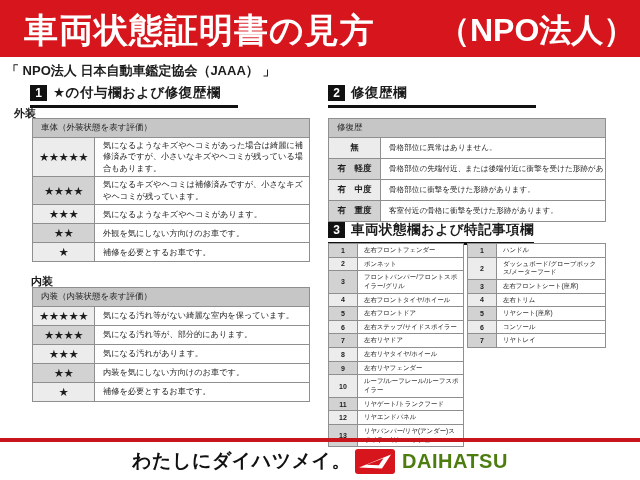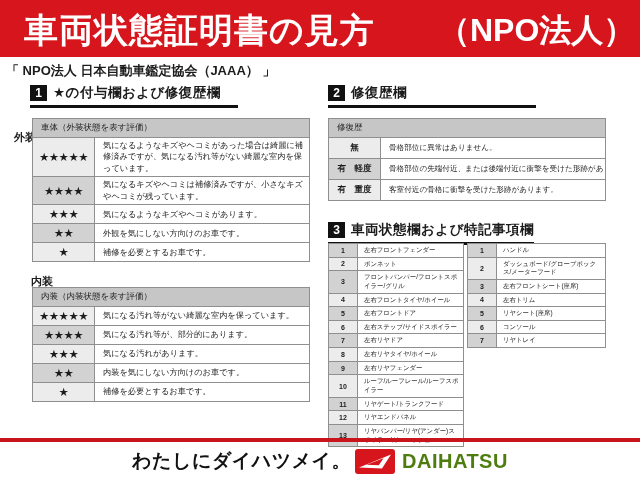--- a/index.html
+++ b/index.html
@@ -23,21 +23,21 @@
               border-bottom:3px solid #111; padding-bottom:3px; }
   .sec-num { width:17px; height:16px; background:#111; color:#fff;
              font-size:12px; font-weight:bold; display:flex;
              align-items:center; justify-content:center; flex:0 0 auto; }
   .sec-title { font-size:13.5px; font-weight:bold; letter-spacing:0.5px; white-space:nowrap; }
   #sec1 { top:84px; left:30px; width:208px; }
   #sec2 { top:84px; left:328px; width:208px; }
   #sec3 { top:221px; left:328px; }
 
   .group-label { position:absolute; font-size:11px; font-weight:bold; }
-  #ext-label { top:106px; left:14px;margin-top:24px; }
+  #ext-label { top:106px; left:14px; }
   #int-label { top:274px; left:31px; }
 
   
   table { border-collapse:collapse; table-layout:fixed; background:#fff; }
   th,td { border:1px solid #8f8f8f; vertical-align:middle; }
   table { border:1px solid #5a5a5a; }
   thead th { background:#c6c6c6; font-size:8.5px; font-weight:normal;
              text-align:left; padding:3px 0 3px 8px; height:15px; }
   .key { text-align:center; }
   .desc { padding:2px 4px 2px 8px; font-size:8.2px; line-height:1.4; background:#fff; }
@@ -109,21 +109,21 @@
       <col>
     </colgroup>
   <thead>
       <tr>
         <th colspan="2">車体（外装状態を表す評価）</th>
       </tr>
     </thead>
   <tbody>
       <tr>
         <td class="key">★★★★★</td>
-        <td class="desc">気になるようなキズやヘコミがあった場合は綺麗に補修済みですが、気になる汚れ等がない綺麗な室内を保っています。</td>
+        <td class="desc">気になるようなキズやヘコミがあった場合は綺麗に補修済みですが、小さいなキズやヘコミが残っている場合もあります。</td>
       </tr>
       <tr>
         <td class="key">★★★★</td>
         <td class="desc">気になるキズやヘコミは補修済みですが、小さなキズやヘコミが残っています。</td>
       </tr>
       <tr>
         <td class="key">★★★</td>
         <td class="desc">気になるようなキズやヘコミがあります。</td>
       </tr>
       <tr>
@@ -182,20 +182,24 @@
       </tr>
     </thead>
   <tbody>
       <tr>
         <td class="key">無</td>
         <td class="desc">骨格部位に異常はありません。</td>
       </tr>
       <tr>
         <td class="key">有　軽度</td>
         <td class="desc">骨格部位の先端付近、または後端付近に衝撃を受けた形跡があります。</td>
+      </tr>
+      <tr>
+        <td class="key">有　中度</td>
+        <td class="desc">骨格部位に衝撃を受けた形跡があります。</td>
       </tr>
       <tr>
         <td class="key">有　重度</td>
         <td class="desc">客室付近の骨格に衝撃を受けた形跡があります。</td>
       </tr>
     </tbody>
 </table>
 
 <table class="parts-table" id="parts-ext">
   <colgroup>

